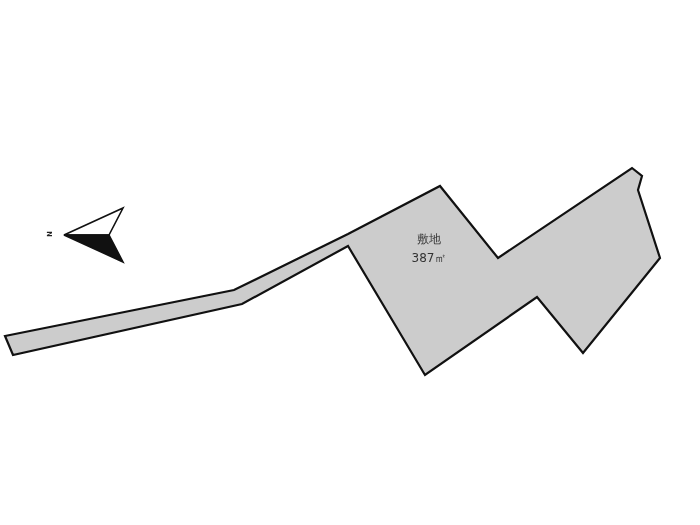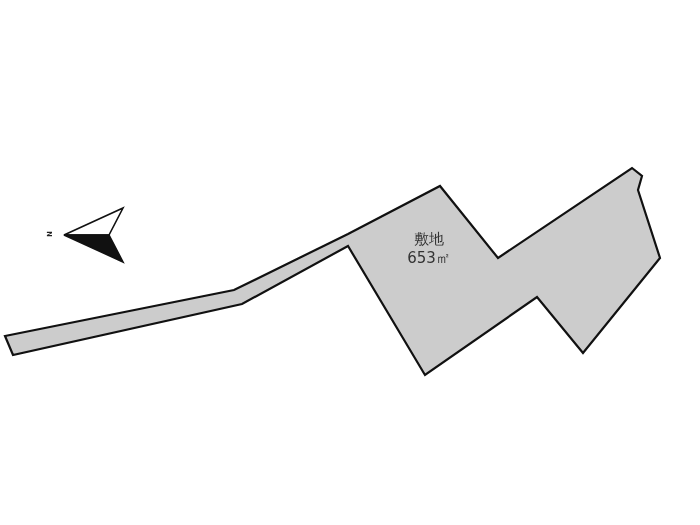--- a/index.html
+++ b/index.html
@@ -1,32 +1,32 @@
 <!DOCTYPE html>
 <html><head>
   <meta charset="utf-8">
   <style>
     html, body { margin: 0; padding: 0; background: #ffffff; }
     #canvas { position: relative; width: 700px; height: 525px; background: #ffffff; overflow: hidden; }
     svg { position: absolute; left: 0; top: 0; }
     .lot-label { position: absolute; left: 362px; top: 230px; width: 134px; text-align: center;
-      font-family: "DejaVu Sans", sans-serif; font-size: 15px; line-height: 19px; color: #333333; }
+      font-family: "DejaVu Sans", sans-serif; font-size: 12px; line-height: 19px; color: #333333; }
     .lot-label div { white-space: nowrap; }
     .north-label { position: absolute; left: 47px; top: 230px; font-family: "DejaVu Sans", sans-serif;
       font-size: 7px; font-weight: bold; color: #222; transform: rotate(-90deg); transform-origin: center; }
   </style>
 </head>
 <body>
 
 <div id="canvas">
   <svg width="700" height="525" viewBox="0 0 700 525">
     <polygon points="5,336 234,290 348,234 440,186 498,258 632,168 642,176 638,190 660,258 583,353 537,297 425,375 348,246 242,304 13,355" fill="#cccccc" stroke="#111111" stroke-width="2.2" stroke-linejoin="miter"></polygon>
     <g>
       <polygon points="64,235 123,208 109,235" fill="#ffffff" stroke="#111111" stroke-width="1.6"></polygon>
       <polygon points="64,235 109,235 123,262" fill="#111111" stroke="#111111" stroke-width="1.6"></polygon>
     </g>
   </svg>
   <div class="north-label">N</div>
   <div class="lot-label">
     <div>敷地</div>
-    <div>653㎡</div>
+    <div>387㎡</div>
   </div>
 </div>
 
 </body></html>

